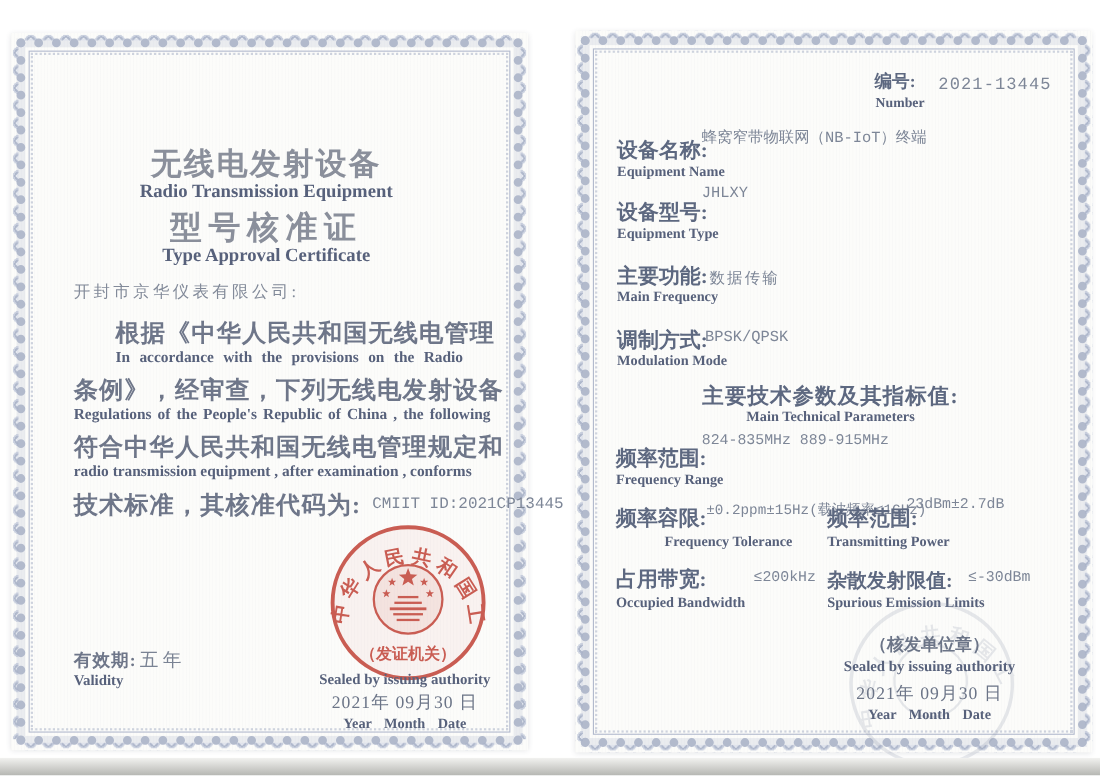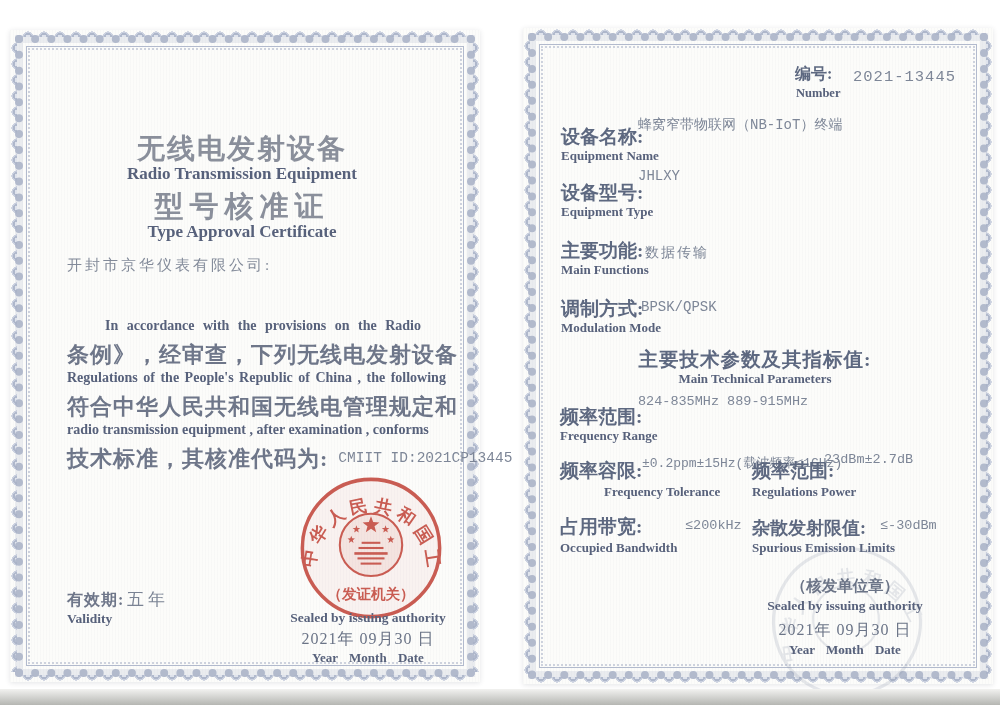--- a/index.html
+++ b/index.html
@@ -51,20 +51,21 @@
       <i class="innerline2"></i>
   </div>
 
   <div class="abs ctr cn-title" style="left:0;top:100px;width:464px;font-size:28px;letter-spacing:2px;">无线电发射设备</div>
   <div class="abs ctr en-b" style="left:0;top:134px;width:464px;font-size:17px;">Radio Transmission Equipment</div>
   <div class="abs ctr cn-title" style="left:0;top:157px;width:464px;font-size:29px;letter-spacing:6px;">型号核准证</div>
   <div class="abs ctr en-b" style="left:0;top:192px;width:464px;font-size:17px;">Type Approval Certificate</div>
 
   <div class="abs" style="left:57px;top:226px;font-size:15px;color:#828a99;letter-spacing:3px;">开封市京华仪表有限公司:</div>
 
+  <div class="abs cn-body" style="left:95px;top:258px;font-size:22px;">根据《中华人民共和国无线电管理</div>
   <div class="abs en-b" style="left:95px;top:288px;font-size:14px;word-spacing:5px;">In accordance with the provisions on the Radio</div>
 
   <div class="abs cn-body" style="left:57px;top:310px;font-size:22px;">条例》，经审查，下列无线电发射设备</div>
   <div class="abs en-b" style="left:57px;top:340px;font-size:14px;word-spacing:2px;">Regulations of the People's Republic of China , the following</div>
 
   <div class="abs cn-body" style="left:57px;top:362px;font-size:22px;">符合中华人民共和国无线电管理规定和</div>
   <div class="abs en-b" style="left:57px;top:392px;font-size:14px;">radio transmission equipment , after examination , conforms</div>
 
   <div class="abs" style="left:57px;top:414px;">
     <span class="cn-body" style="font-size:22px;">技术标准，其核准代码为:</span>
@@ -130,40 +131,40 @@
   <div class="abs val" style="left:115px;top:88px;font-size:14px;">蜂窝窄带物联网（NB-IoT）终端</div>
   <div class="abs cn-label" style="left:38px;top:96px;font-size:19px;">设备名称:</div>
   <div class="abs en-b" style="left:38px;top:120px;font-size:13px;">Equipment Name</div>
 
   <div class="abs val" style="left:115px;top:140px;font-size:14px;">JHLXY</div>
   <div class="abs cn-label" style="left:38px;top:152px;font-size:19px;">设备型号:</div>
   <div class="abs en-b" style="left:38px;top:176px;font-size:13px;">Equipment Type</div>
 
   <div class="abs cn-label" style="left:38px;top:210px;font-size:19px;">主要功能:</div>
   <div class="abs val" style="left:122px;top:216px;font-size:14px;letter-spacing:2px;">数据传输</div>
-  <div class="abs en-b" style="left:38px;top:234px;font-size:13px;">Main Functions</div>
+  <div class="abs en-b" style="left:38px;top:234px;font-size:13px;">Main Frequency</div>
 
   <div class="abs cn-label" style="left:38px;top:268px;font-size:19px;">调制方式:</div>
   <div class="abs val" style="left:118px;top:271px;font-size:14px;">BPSK/QPSK</div>
   <div class="abs en-b" style="left:38px;top:292px;font-size:13px;">Modulation Mode</div>
 
   <div class="abs ctr cn-label" style="left:0;top:318px;width:464px;font-size:19.5px;letter-spacing:1px;">主要技术参数及其指标值:</div>
   <div class="abs ctr en-b" style="left:0;top:343px;width:464px;font-size:13px;">Main Technical Parameters</div>
 
   <div class="abs val" style="left:115px;top:366px;font-size:13.5px;">824-835MHz 889-915MHz</div>
   <div class="abs cn-label" style="left:37px;top:376px;font-size:19px;">频率范围:</div>
   <div class="abs en-b" style="left:37px;top:400px;font-size:13px;">Frequency Range</div>
 
   <div class="abs val" style="left:119px;top:426px;font-size:13px;text-align:right;">±0.2ppm±15Hz(载波频率≤1GHz)</div>
   <div class="abs cn-label" style="left:37px;top:430px;font-size:19px;">频率容限:</div>
   <div class="abs en-b" style="left:37px;top:456px;font-size:13px;margin-left:44px;">Frequency Tolerance</div>
 
   <div class="abs cn-label" style="left:229px;top:430px;font-size:19px;">频率范围:</div>
   <div class="abs val" style="left:301px;top:424px;font-size:13.5px;">23dBm±2.7dB</div>
-  <div class="abs en-b" style="left:229px;top:456px;font-size:13px;">Regulations Power</div>
+  <div class="abs en-b" style="left:229px;top:456px;font-size:13px;">Transmitting Power</div>
 
   <div class="abs cn-label" style="left:37px;top:486px;font-size:19px;">占用带宽:</div>
   <div class="abs val" style="left:162px;top:490px;font-size:13.5px;">≤200kHz</div>
   <div class="abs en-b" style="left:37px;top:512px;font-size:13px;">Occupied Bandwidth</div>
 
   <div class="abs cn-label" style="left:229px;top:488px;font-size:18px;">杂散发射限值:</div>
   <div class="abs val" style="left:357px;top:490px;font-size:13.5px;">≤-30dBm</div>
   <div class="abs en-b" style="left:229px;top:512px;font-size:13px;">Spurious Emission Limits</div>
 
   <svg class="abs" style="left:239px;top:509px;opacity:0.20;transform:rotate(-18deg);" width="170" height="170" viewBox="0 0 160 160">

